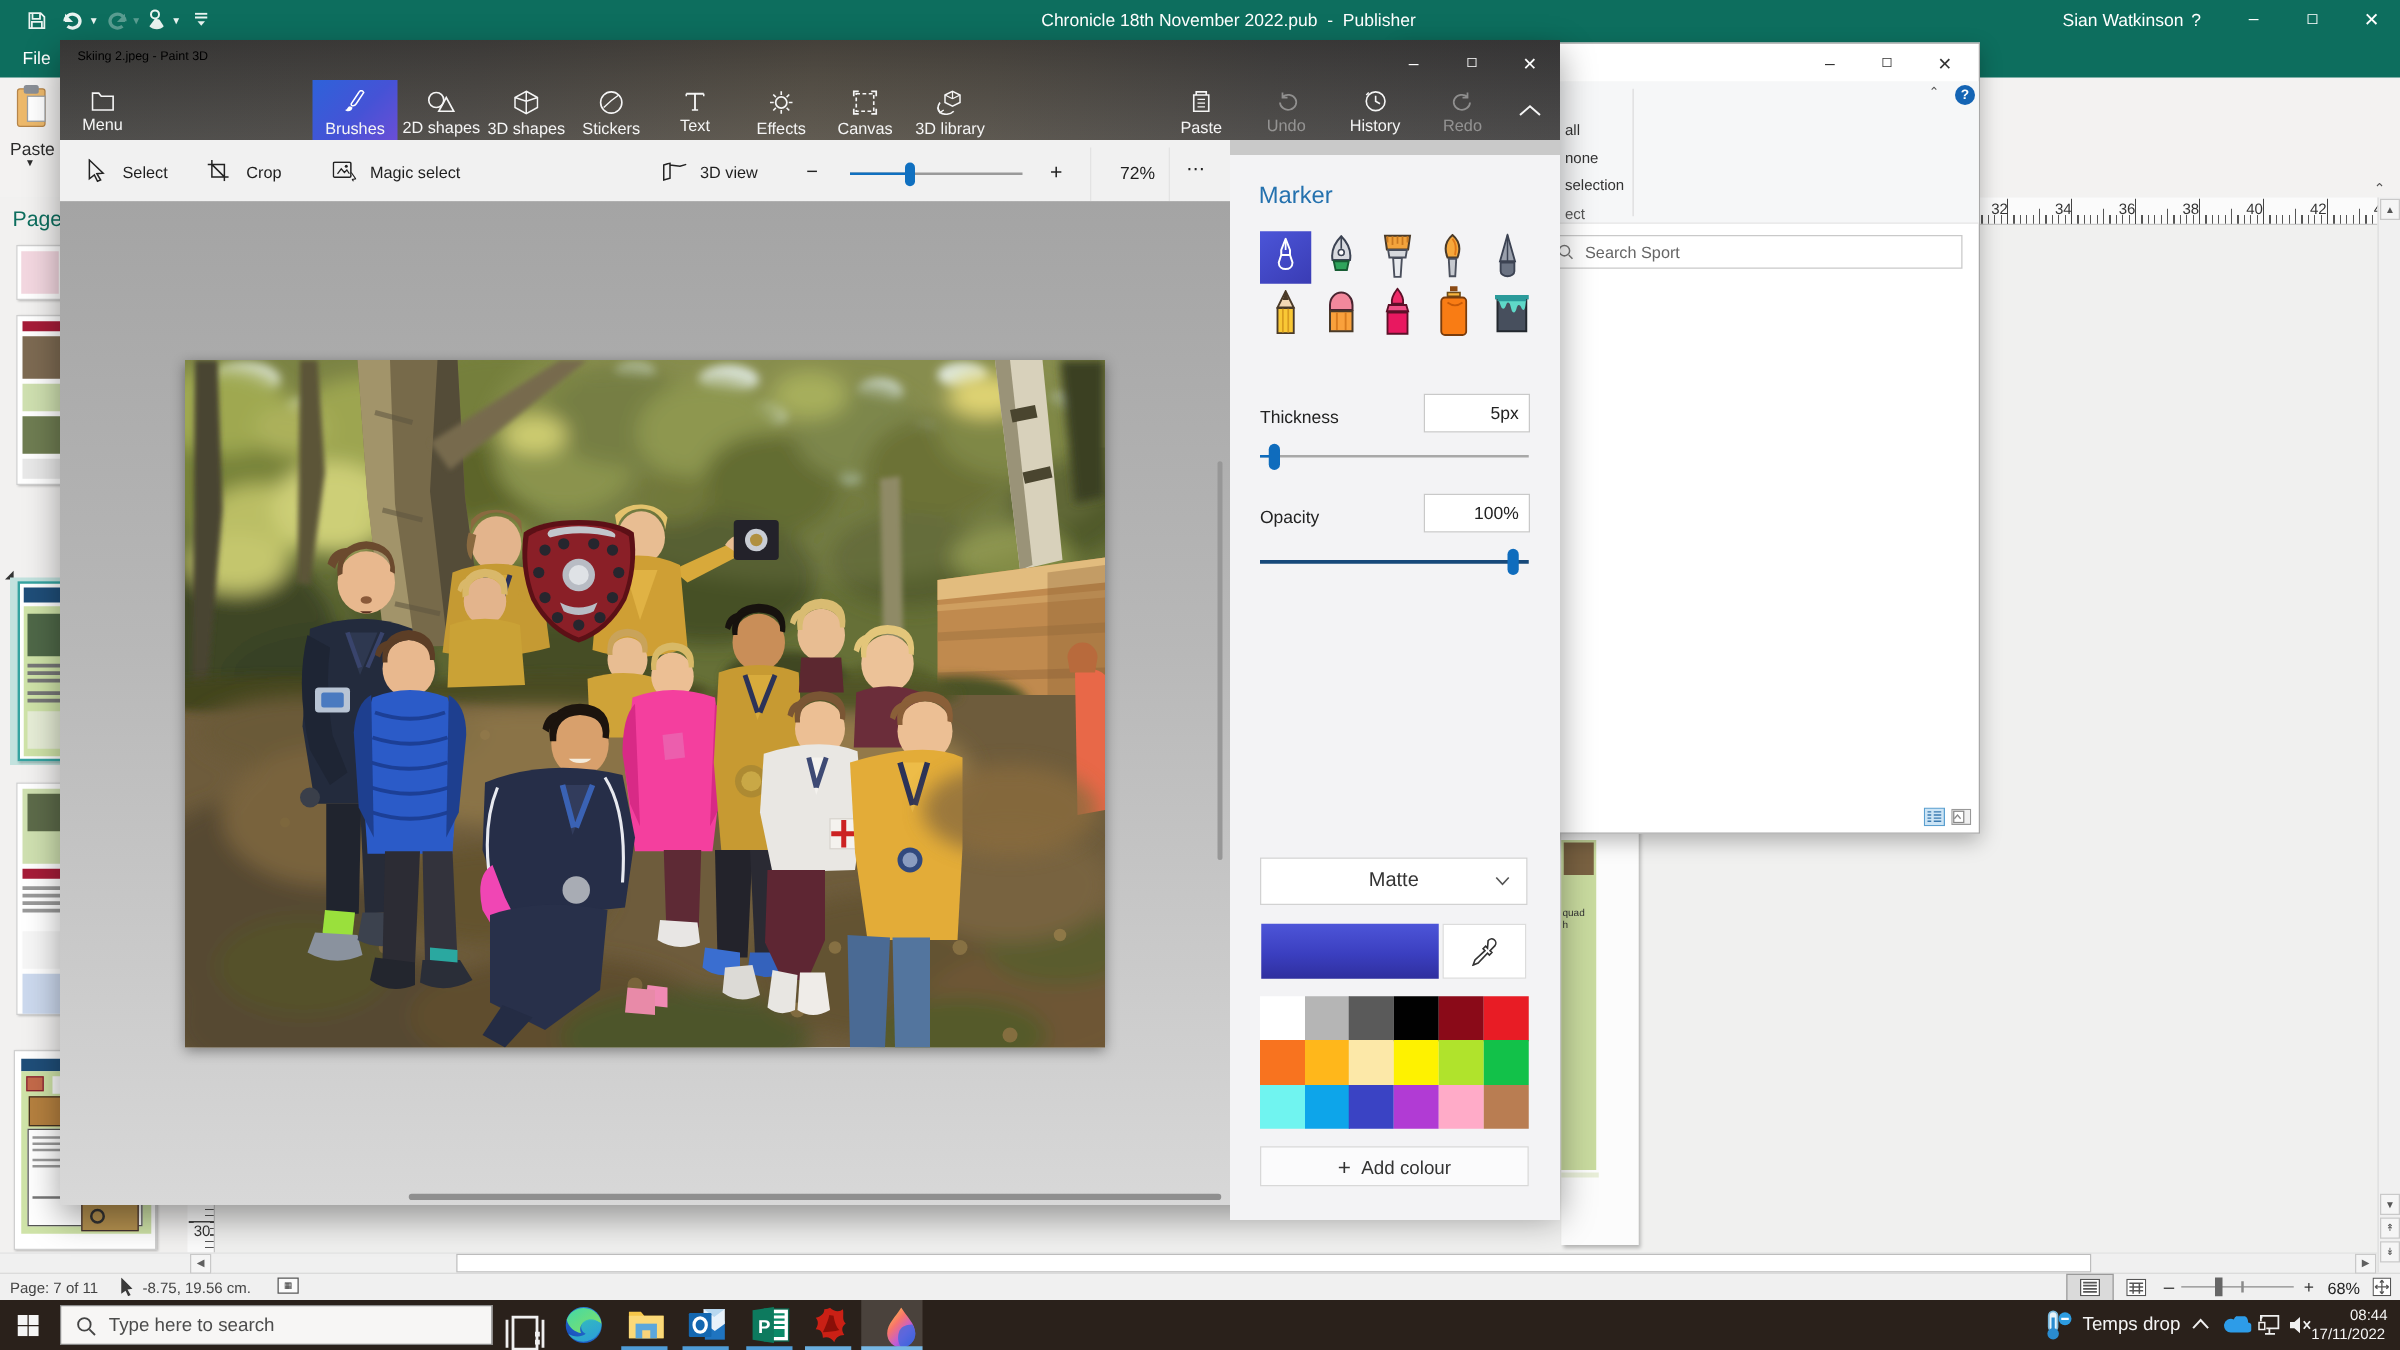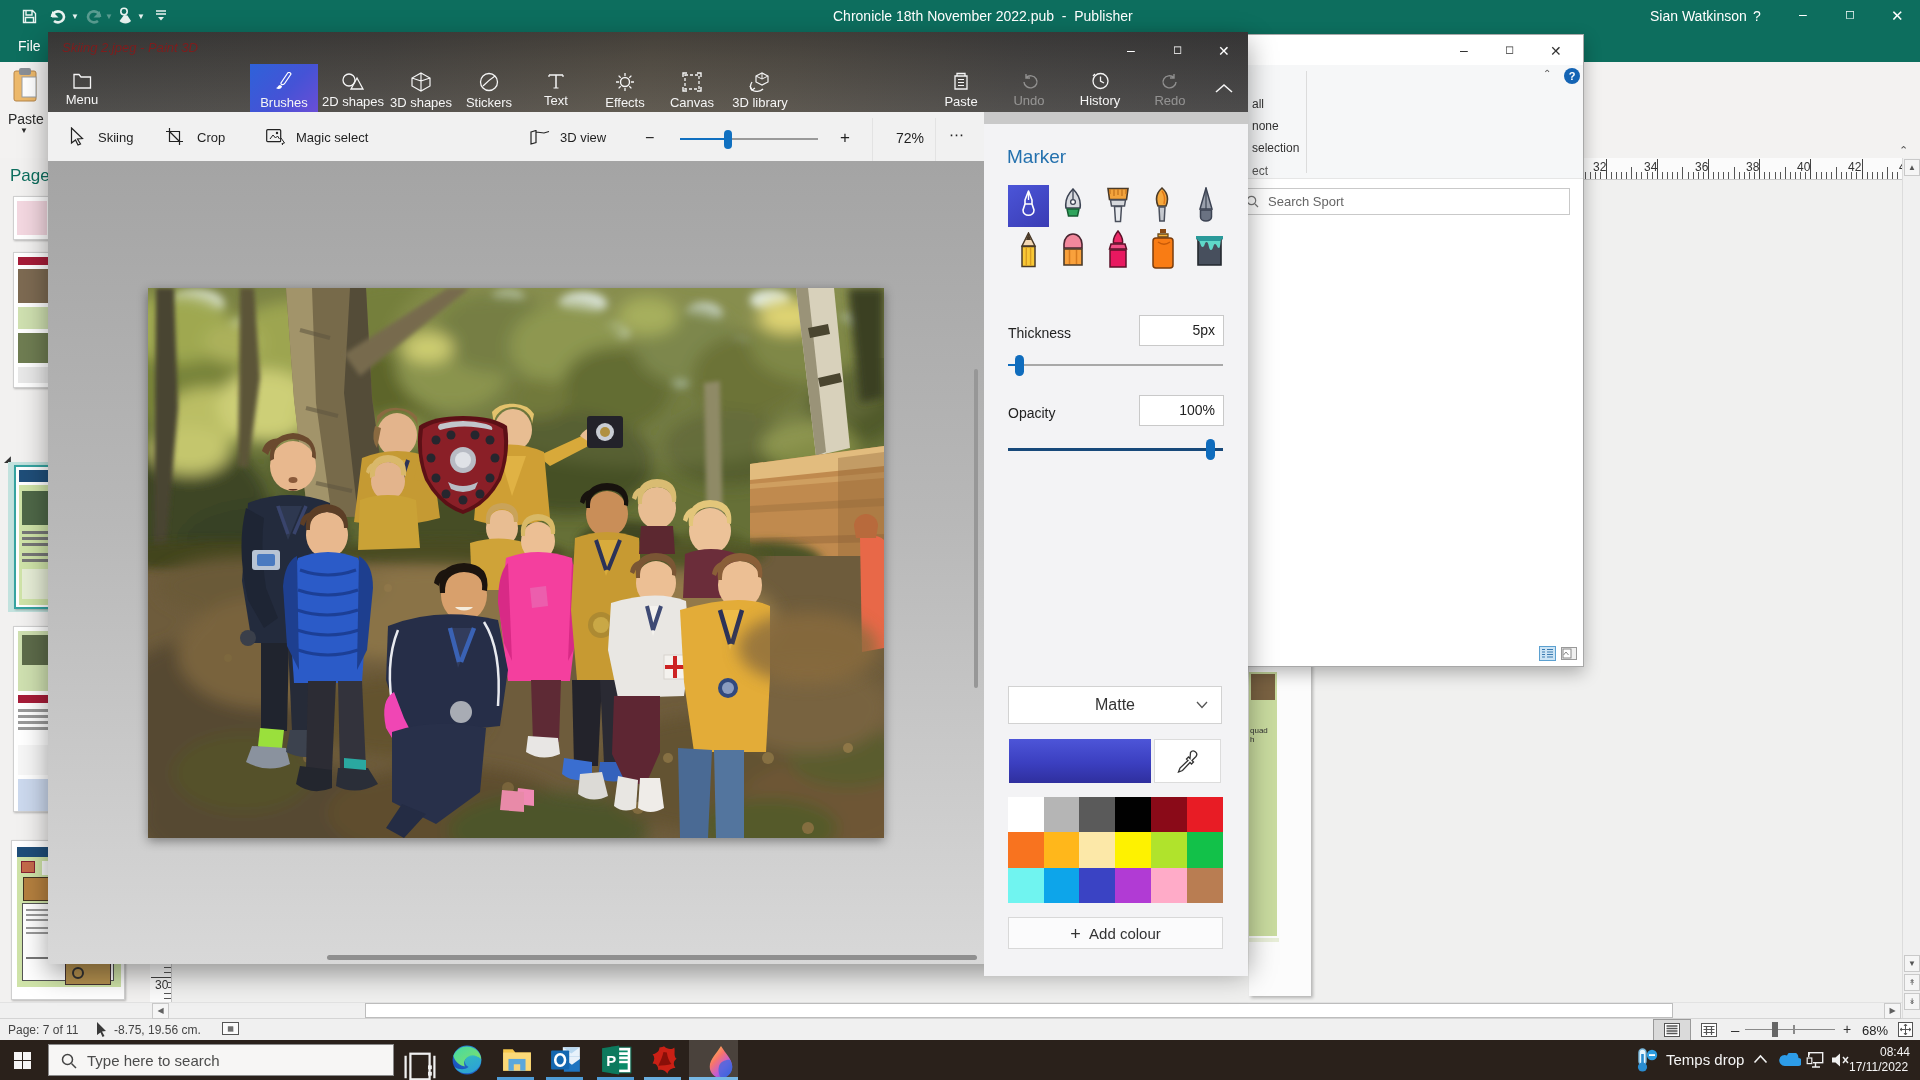--- a/index.html
+++ b/index.html
@@ -35,21 +35,21 @@
 #tsearch span { position:absolute; left:38px; top:7px; font-size:15px; color:#4c4c4c; }
 .tbicon { position:absolute; top:4px; width:32px; height:32px; }
 .underline { position:absolute; top:37px; height:3px; background:#4f9cd6; }
 
 #explorer { left:1120px; top:34px; width:464px; height:633px; background:#ffffff; border:1px solid #a8a8a8; box-shadow:0 6px 16px rgba(0,0,0,.28); z-index:10; }
 
 #paint3d { left:48px; top:32px; width:1200px; height:932px; z-index:20; box-shadow:0 10px 26px rgba(0,0,0,.38); background:#c9c9c9; }
 #p3d-top { position:absolute; left:0; top:0; width:1200px; height:80px;
   background:linear-gradient(180deg,rgba(20,20,22,.30) 0%,rgba(20,20,22,.12) 35%,rgba(255,255,255,.05) 100%),
    linear-gradient(100deg,#454442 0%,#4c4945 28%,#595349 50%,#555048 62%,#494745 80%,#434242 100%); }
-#p3d-title { position:absolute; left:14px; top:8px; color:#7f1d1d; font-size:13px;font-style:italic; }
+#p3d-title { position:absolute; left:14px; top:8px; color:#000000; font-size:10px; }
 .p3d-tool { position:absolute; top:36px; height:44px; text-align:center; color:#f5f5f5; font-size:13px; }
 .p3d-tool svg { display:block; margin:4px auto 3px; }
 #row2 { position:absolute; left:0; top:80px; width:936px; height:49px; background:#f1f1f1; color:#1f1f1f; font-size:13px; }
 #canvas { position:absolute; left:0; top:129px; width:936px; height:803px; background:linear-gradient(180deg,#a4a4a4 0%,#b8b8b8 45%,#d8d8d8 100%); }
 #photo { position:absolute; left:100px; top:127px; width:736px; height:550px; box-shadow:0 3px 10px rgba(0,0,0,.4); }
 #panel { position:absolute; left:936px; top:80px; width:264px; height:852px; background:#f3f3f5;margin-top:12px; }
 #panel .hd { position:absolute; left:23px; top:22px; font-size:19px; color:#2471ae; }
 .tb { position:absolute; width:85px; height:31px; background:#fff; border:1px solid #c9c9c9; font-size:14px; color:#222; text-align:right; line-height:29px; padding-right:8px; }
 .lbl { position:absolute; left:24px; font-size:14px; color:#222; }
 .ddl { position:absolute; left:24px; width:214px; height:38px; background:#fff; border:1px solid #d2d2d2; font-size:16px; color:#333; text-align:center; line-height:36px; }
@@ -339,21 +339,21 @@
       <div class="p3d-tool" style="left:1099px;width:46px;opacity:.42;">
         <svg width="19" height="18" viewBox="0 0 19 18">
             <path d="M15 10 a6.5 6 0 1 1 -2 -4.5 M13 2 v4 h-4" fill="none" stroke="#f5f5f5" stroke-width="1.4"></path>
           </svg>Redo</div>
     </div>
     <div id="p3d-title">Skiing 2.jpeg - Paint 3D</div>
     <div id="row2">
       <svg style="position:absolute;left:22px;top:15px;" width="14" height="19" viewBox="0 0 14 19">
           <path d="M1.5 1 L12.5 11.5 L7.5 12 L10.5 17 L8 18 L5.5 13 L1.5 16 Z" fill="none" stroke="#222" stroke-width="1.2"></path>
         </svg>
-      <div style="position:absolute;left:50px;top:18px;">Skiing</div>
+      <div style="position:absolute;left:50px;top:18px;">Select</div>
       <svg style="position:absolute;left:118px;top:16px;" width="17" height="17" viewBox="0 0 17 17">
           <path d="M3.5 0 v13.5 h13.5 M0 3.5 h13.5 v13.5 M3.5 3.5 l10 10" stroke="#222" stroke-width="1.2" fill="none"></path>
         </svg>
       <div style="position:absolute;left:149px;top:18px;">Crop</div>
       <svg style="position:absolute;left:218px;top:17px;" width="19" height="16" viewBox="0 0 19 16">
           <rect x="0.7" y="0.7" width="14" height="12" rx="1" fill="none" stroke="#222" stroke-width="1.2"></rect>
           <path d="M4 10 l3-4 2.5 3 2-2 2 3" fill="none" stroke="#222" stroke-width="1"></path>
           <circle cx="11" cy="4" r="1.2" fill="#222"></circle>
           <path d="M15 9 l3.5 5 -2.5 .5 1 2.5" fill="#fff" stroke="#222" stroke-width="1"></path>
         </svg>

